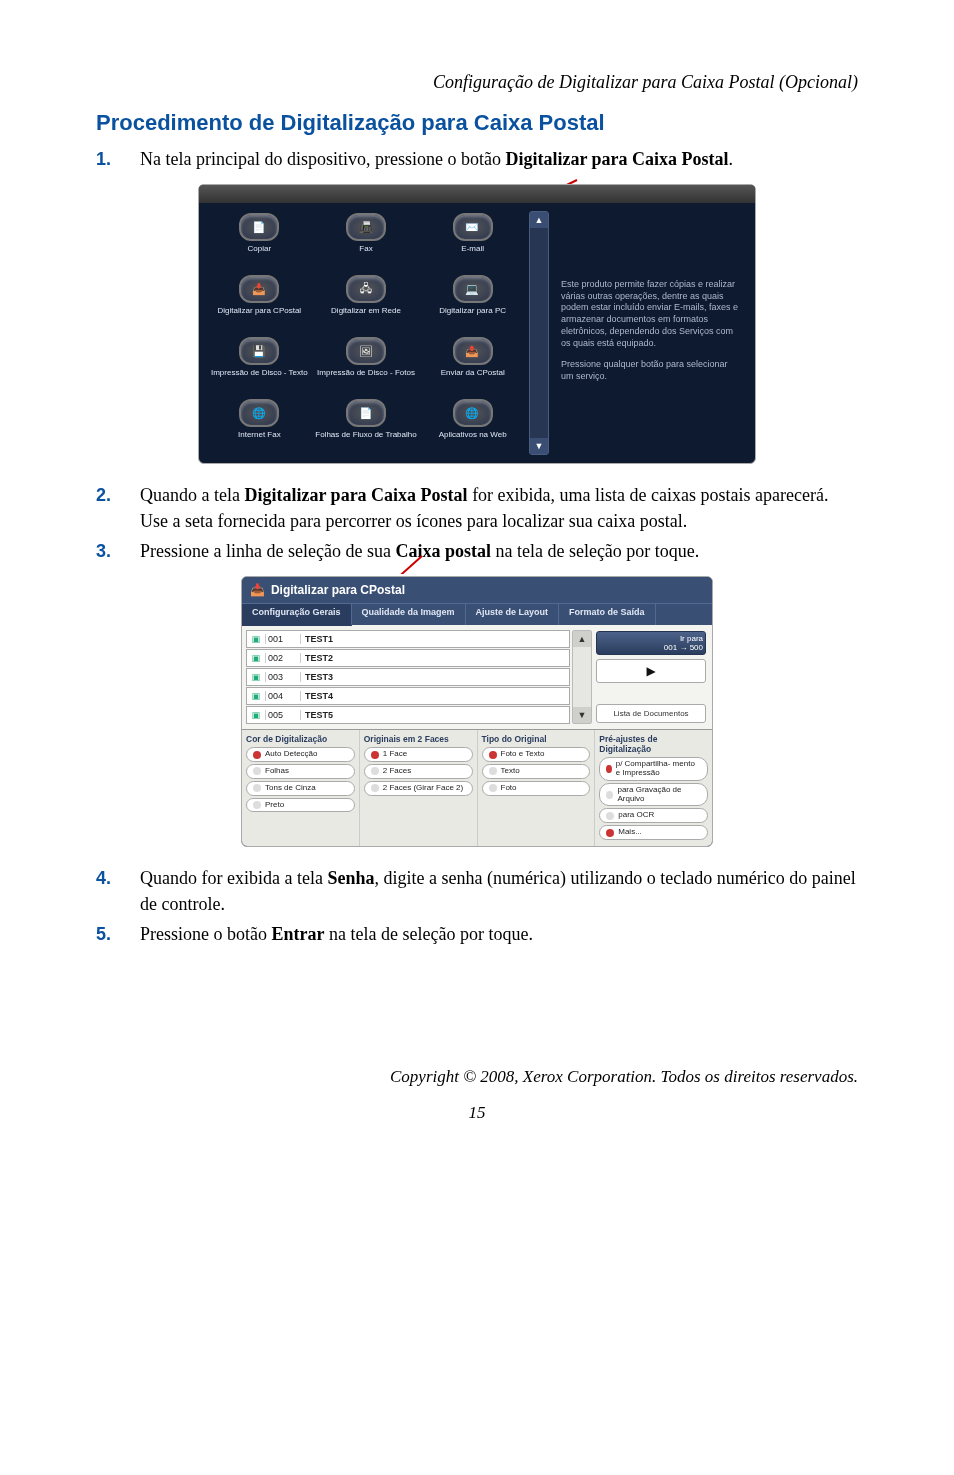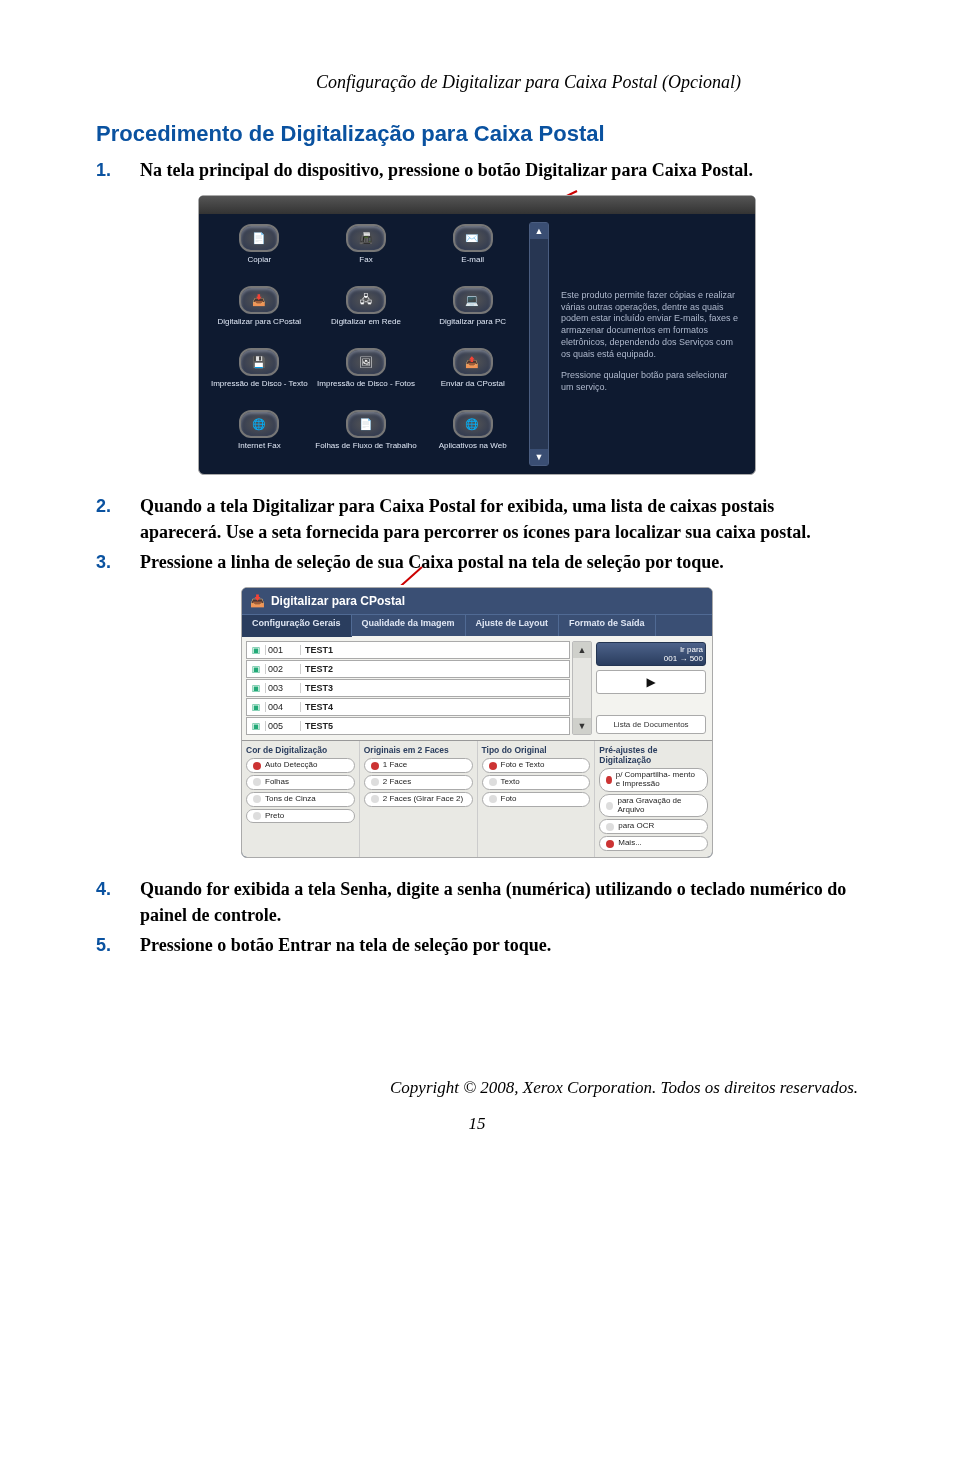--- a/index.html
+++ b/index.html
@@ -9,24 +9,24 @@
     background: #fff;
     width: 954px;
   }
   .page {
     width: 954px;
     padding: 72px 96px 40px 96px;
     box-sizing: border-box;
     position: relative;
   }
   .running-header {
-    text-align: left;
+    text-align: right;
     font-style: italic;
     font-size: 18px;
-    margin-bottom: 28px;
+    margin-bottom: 17px;
     padding-left: 220px;
   }
   .section-title {
     color: #0a52a0;
     font-family: Arial, Helvetica, sans-serif;
     font-weight: bold;
     font-size: 22px;
     margin: 8px 0 10px 0;
   }
   ol.steps {
@@ -35,21 +35,20 @@
     margin: 0;
     counter-reset: step;
   }
   ol.steps > li {
     counter-increment: step;
     position: relative;
     padding-left: 44px;
     font-size: 18px;
     line-height: 1.45;
     margin: 4px 0;
-    font-weight: bold;
   }
   ol.steps > li::before {
     content: counter(step) ".";
     position: absolute;
     left: 0;
     top: 0;
     color: #0a52a0;
     font-family: Arial, Helvetica, sans-serif;
     font-weight: bold;
     font-size: 18px;

